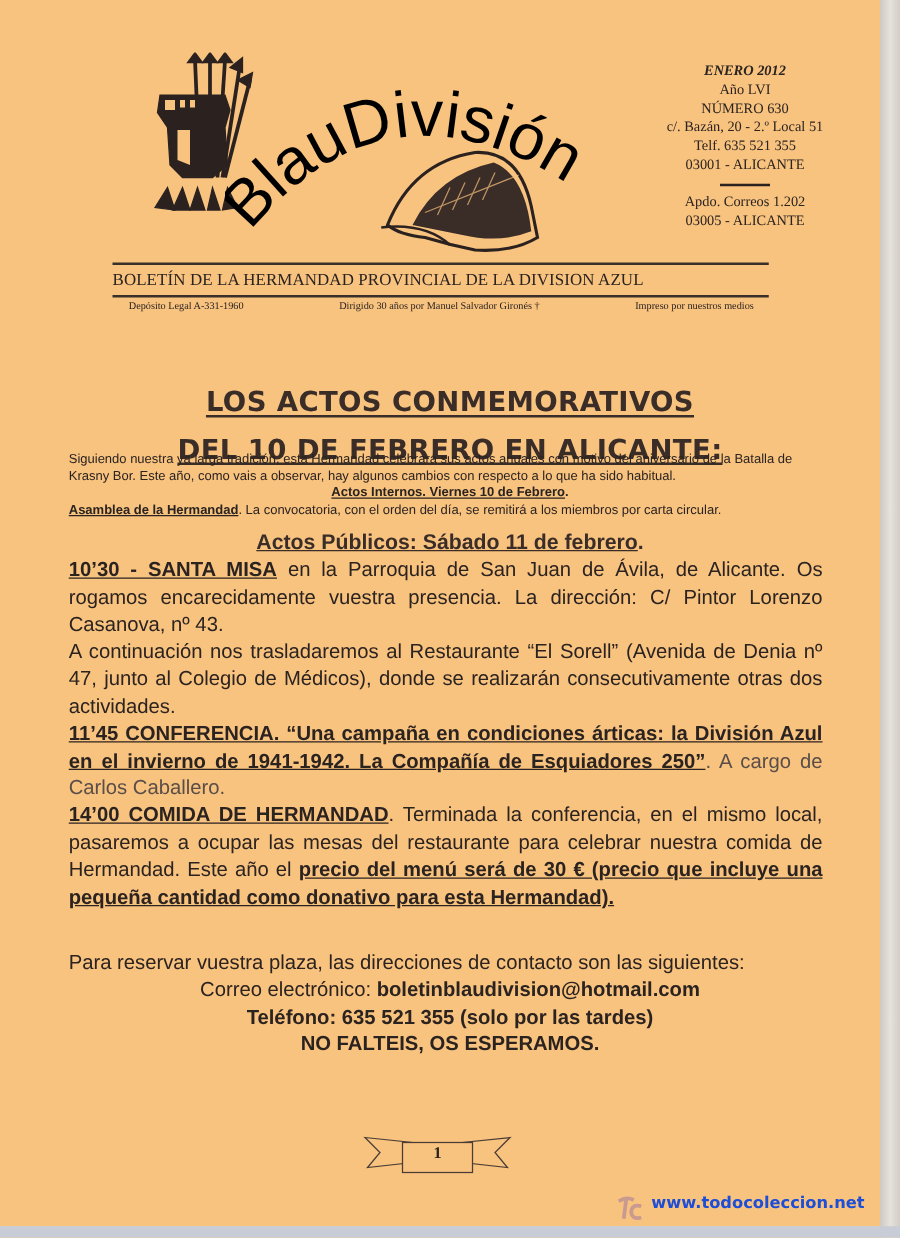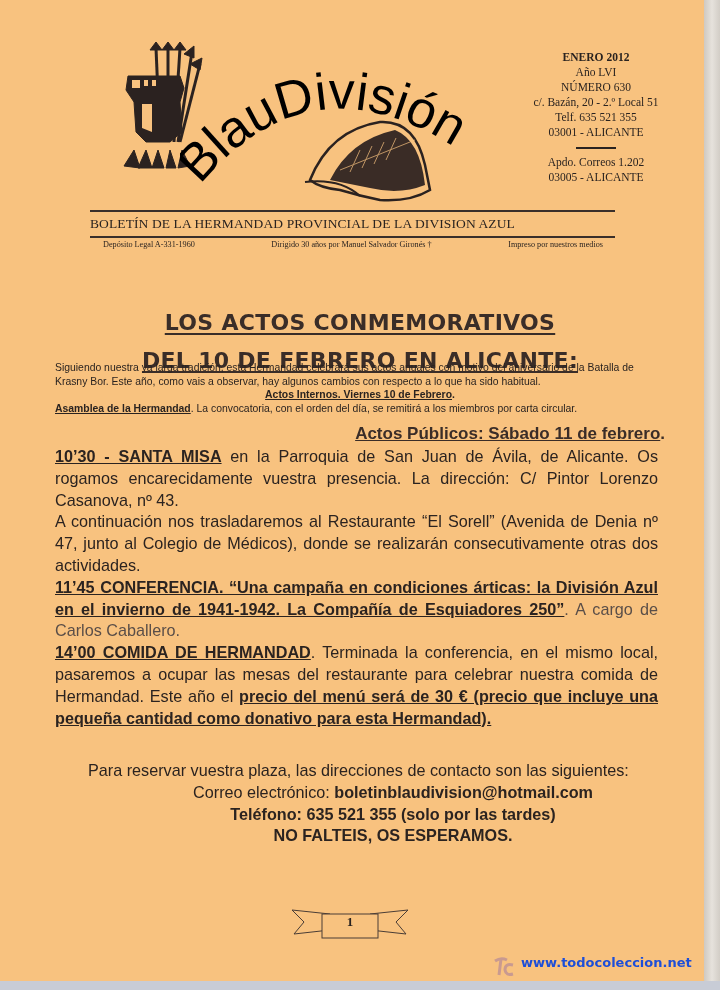--- a/index.html
+++ b/index.html
@@ -26,21 +26,21 @@
     .logo-emblem { position: absolute; left: 120px; top: 42px; width: 90px; height: 130px; }
     .helmet { position: absolute; left: 300px; top: 110px; width: 135px; height: 95px; }
     .title-script {
       position: absolute; left: 180px; top: 40px; width: 360px; height: 170px;
     }
     .issue-box {
       position: absolute; left: 532px; top: 50px; width: 128px;
       font-family: "Liberation Serif", serif; font-size: 11.5px; line-height: 15px;
       text-align: center; color: #2a2320;
     }
-    .issue-box .date { font-weight: bold; }
+    .issue-box .date { font-weight: bold; font-style: italic; }
     .issue-box .sep { width: 40px; height: 2px; background: #2a2320; margin: 7px auto 6px; }
     .rule { position: absolute; left: 90px; width: 525px; height: 2px; background: #3a2f2a; }
     .rule.r1 { top: 210px; }
     .rule.r2 { top: 236px; }
     .subtitle {
       position: absolute; left: 90px; top: 216px; width: 525px; 
       font-family: "Liberation Serif", serif; font-size: 13.5px; color: #2a2320;
       letter-spacing: 0.1px;
     }
     .legal-row {
@@ -57,33 +57,33 @@
     .headline span { text-decoration: underline; text-decoration-thickness: 2px; text-underline-offset: 3px; }
     .intro {
       position: absolute; left: 55px; top: 361px; width: 610px;
       font-family: "Liberation Sans", sans-serif; font-size: 10.4px; line-height: 13.5px;
       color: #2a2320;
     }
     .intro .center { text-align: center; font-weight: bold; }
     .u { text-decoration: underline; }
     .b { font-weight: bold; }
     .actos-publicos {
-      position: absolute; left: 55px; top: 424px; width: 610px; text-align: right;
+      position: absolute; left: 55px; top: 424px; width: 610px; text-align: center;
       font-size: 17px; font-weight: bold; color: #3a2d28;
     }
     .body-text {
       position: absolute; left: 55px; top: 446px; width: 603px;
       font-family: "Liberation Sans", sans-serif; font-size: 16.2px; line-height: 21.8px;
       text-align: justify; color: #2b2320;
     }
     .body-text p { margin: 0; }
     .body-text .grey { color: #5a4e48; }
     .contact {
       position: absolute; left: 55px; top: 760px; width: 610px; text-align: center;
-      font-size: 16.2px; line-height: 21.8px; color: #2b2320; margin-left: 33px;
+      font-size: 16.2px; line-height: 21.8px; color: #2b2320;
     }
     .contact .first { text-align: left; }
     .page-ribbon { position: absolute; left: 290px; top: 904px; width: 120px; height: 40px; }
     .page-number {
       position: absolute; left: 338px; top: 914px; width: 24px; text-align: center;
       font-family: "Liberation Serif", serif; font-weight: bold; font-size: 13px;
     }
     .watermark {
       position: absolute; left: 493px; top: 955px; display: flex; align-items: flex-start;
       font-family: "DejaVu Sans", sans-serif; font-size: 13px; font-weight: bold; color: #1d4ed8;

